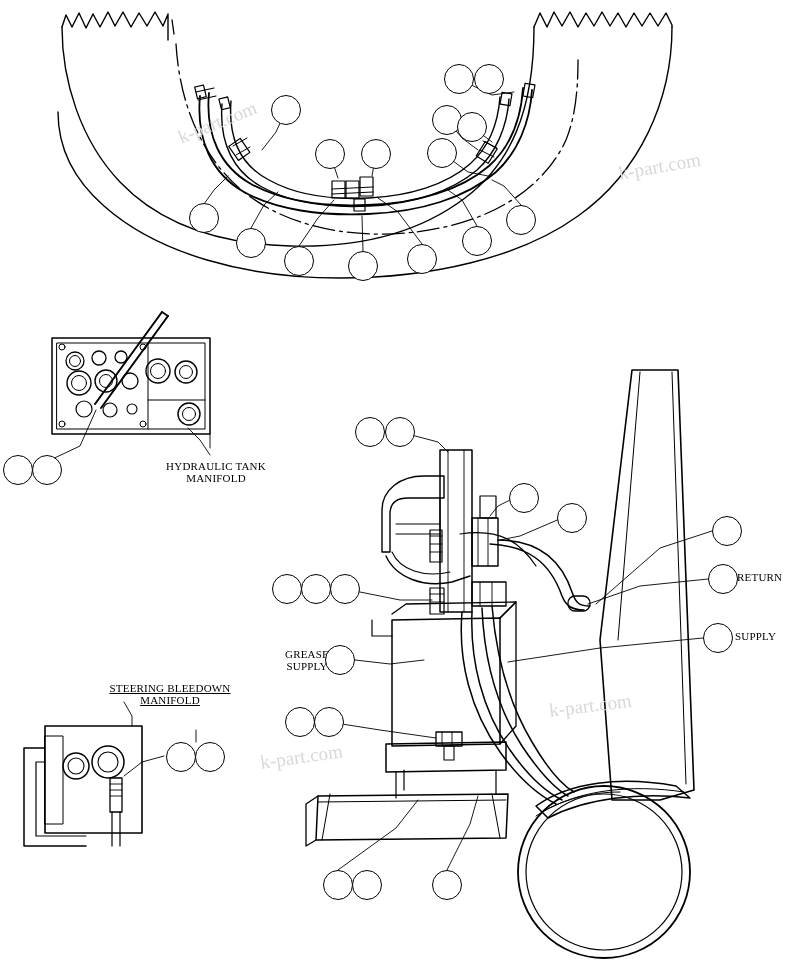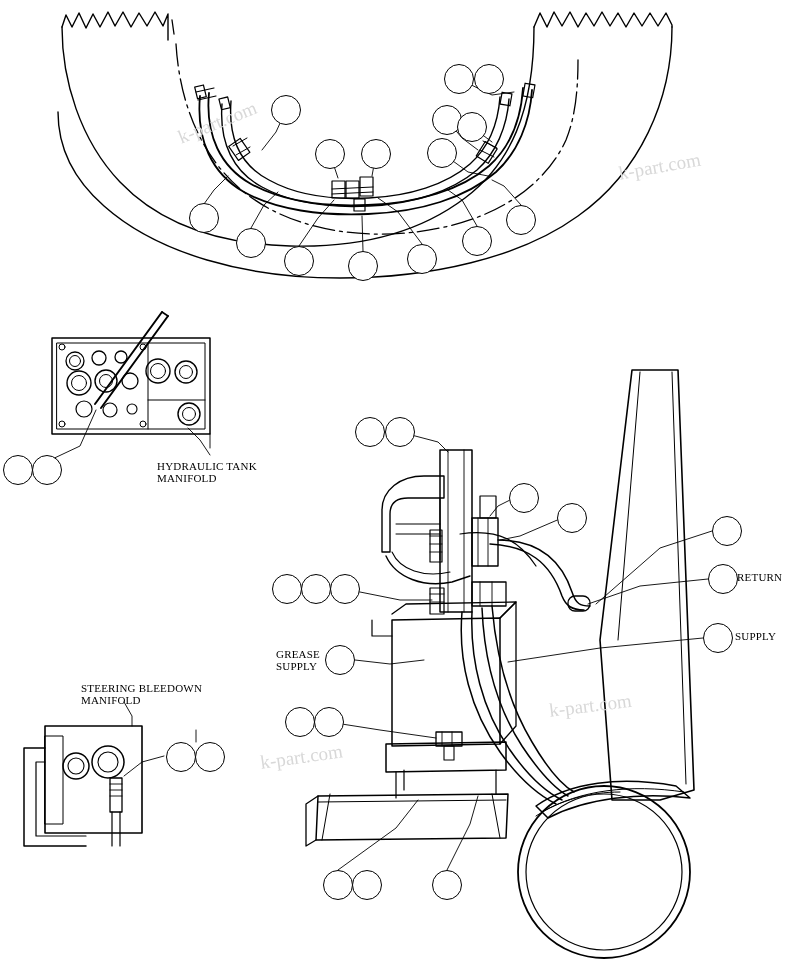--- a/index.html
+++ b/index.html
@@ -19,21 +19,21 @@
     left: 0; top: 0;
     width: 789px;
     height: 961px;
   }
   .label {
     position: absolute;
     font-family: "Liberation Serif", serif;
     font-size: 11px;
     color: #000;
     letter-spacing: 0.2px;
-    text-align: left;
+    text-align: center;
     line-height: 12px;
     white-space: pre-line;
   }
   .label.left-align { text-align: left; }
   .watermark {
     position: absolute;
     font-family: "Liberation Serif", serif;
     font-size: 19px;
     color: #d8d8d8;
     white-space: nowrap;
@@ -244,21 +244,21 @@
     </g>
   </svg>
 
   <div class="watermark" style="left:175px; top:128px; transform:rotate(-22deg); transform-origin:left top;">k-part.com</div>
   <div class="watermark" style="left:617px; top:163px; transform:rotate(-10deg); transform-origin:left top;">k-part.com</div>
   <div class="watermark" style="left:548px; top:700px; transform:rotate(-7deg); transform-origin:left top;">k-part.com</div>
   <div class="watermark" style="left:259px; top:752px; transform:rotate(-8deg); transform-origin:left top;">k-part.com</div>
 
   <div class="label" style="left:157px; top:460px; width:118px;">HYDRAULIC TANK
 MANIFOLD</div>
-  <div class="label" style="left:81px; top:682px; width:160px;">STEERING BLEEDOWN
+  <div class="label" style="left:90px; top:682px; width:160px;text-decoration:underline;">STEERING BLEEDOWN
 MANIFOLD</div>
   <div class="label" style="left:276px; top:648px; width:62px;">GREASE
 SUPPLY</div>
   <div class="label left-align" style="left:737px; top:571px; width:56px;">RETURN</div>
   <div class="label left-align" style="left:735px; top:630px; width:54px;">SUPPLY</div>
 
   <div class="callout" style="left:444px; top:64px;  width:30px; height:30px;"></div>
   <div class="callout" style="left:474px; top:64px;  width:30px; height:30px;"></div>
   <div class="callout" style="left:271px; top:95px;  width:30px; height:30px;"></div>
   <div class="callout" style="left:432px; top:105px; width:30px; height:30px;"></div>

